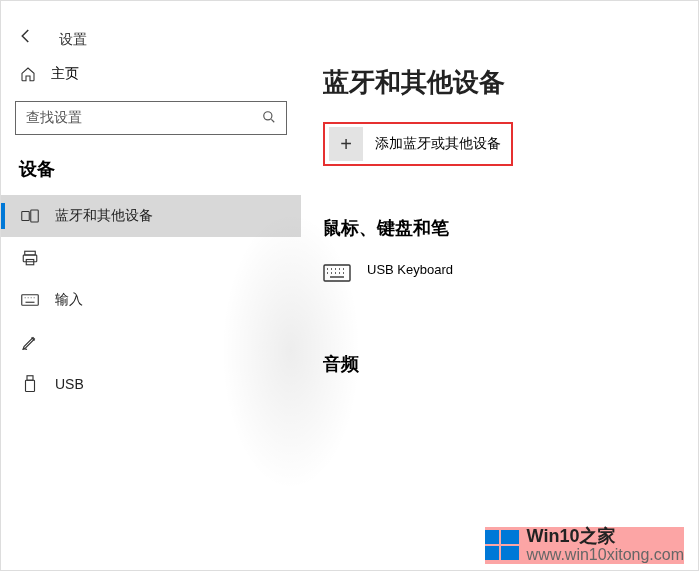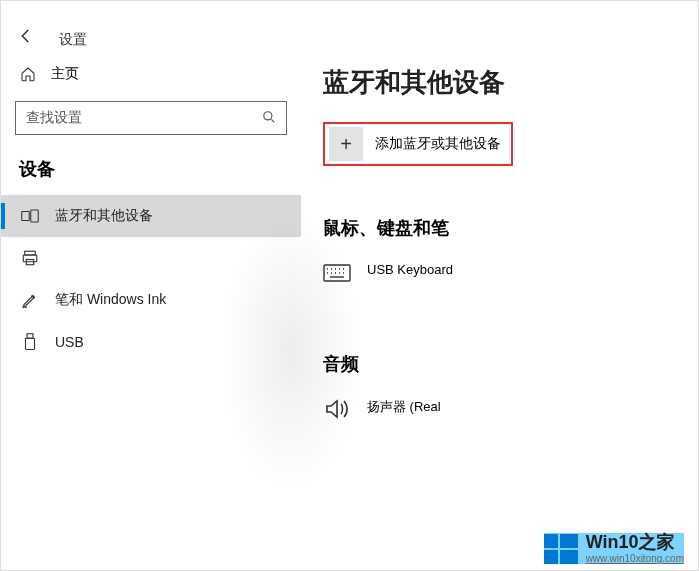--- a/index.html
+++ b/index.html
@@ -113,32 +113,32 @@
   }
   .device-icon { width: 28px; height: 22px; display:flex; align-items:center; justify-content:center;}
 
   .watermark {
     position: absolute;
     right: 14px;
     bottom: 6px;
     display: flex;
     align-items: center;
     gap: 8px;
-    background: #7dd3fc;
+    background: #fca5a5;
   }
   .watermark .winlogo {
     display: grid;
     grid-template-columns: 14px 18px;
     grid-template-rows: 14px 14px;
     gap: 2px;
   }
   .watermark .winlogo div { background: #0078d7; }
   .watermark .txt { display: flex; flex-direction: column; line-height: 1.1; }
   .watermark .big { font-size: 18px; font-weight: 600; color: #222; }
-  .watermark .small { font-size: 10px; color: #666; text-decoration: underline; }
+  .watermark .small { font-size: 16px; color: #666; }
 
   .shadow-blur {
     position: absolute;
     left: 220px;
     top: 210px;
     width: 140px;
     height: 280px;
     background: radial-gradient(ellipse at center, rgba(0,0,0,0.07), transparent 70%);
     pointer-events: none;
   }
@@ -192,30 +192,42 @@
       <span class="nav-icon">
         <svg width="18" height="18" viewBox="0 0 24 24" fill="none" stroke="#333" stroke-width="1.5">
             <rect x="5" y="3" width="14" height="5"></rect>
             <rect x="3" y="8" width="18" height="9" rx="1"></rect>
             <rect x="7" y="14" width="10" height="7"></rect>
           </svg>
       </span>
     </div>
 
 
+    <div class="nav-item">
+      <span class="nav-icon">
+        <svg width="18" height="14" viewBox="0 0 24 16" fill="none" stroke="#333" stroke-width="1.5">
+            <rect x="1" y="1" width="22" height="14" rx="1"></rect>
+            <line x1="5" y1="5" x2="6" y2="5"></line>
+            <line x1="9" y1="5" x2="10" y2="5"></line>
+            <line x1="13" y1="5" x2="14" y2="5"></line>
+            <line x1="17" y1="5" x2="18" y2="5"></line>
+            <line x1="6" y1="11" x2="18" y2="11"></line>
+          </svg>
+      </span>
+      <span>输入</span>
+    </div>
 
     <div class="nav-item">
       <span class="nav-icon">
         <svg width="18" height="18" viewBox="0 0 24 24" fill="none" stroke="#333" stroke-width="1.5">
             <path d="M3 21l3-1 12-12-2-2L4 18z"></path>
             <path d="M14 6l4 4"></path>
             <path d="M2 22c2-1 4-1 6 0"></path>
           </svg>
       </span>
-      <span>笔和 Windows Ink</span>
     </div>
 
 
     <div class="nav-item">
       <span class="nav-icon">
         <svg width="14" height="18" viewBox="0 0 18 24" fill="none" stroke="#333" stroke-width="1.5">
             <rect x="5" y="1" width="8" height="6"></rect>
             <rect x="3" y="7" width="12" height="15" rx="1"></rect>
           </svg>
       </span>
@@ -250,30 +262,20 @@
             <line x1="7" y1="13" x2="21" y2="13"></line>
           </svg>
       </span>
       <span>USB Keyboard</span>
     </div>
 
 
     <div class="sub-heading">音频</div>
 
 
-    <div class="device-row">
-      <span class="device-icon">
-        <svg width="24" height="22" viewBox="0 0 24 22" fill="none" stroke="#333" stroke-width="1.6">
-            <path d="M2 8v6h4l6 5V3L6 8z"></path>
-            <path d="M16 6c2 2 2 8 0 10"></path>
-            <path d="M19 3c4 4 4 12 0 16"></path>
-          </svg>
-      </span>
-      <span>扬声器 (Real</span>
-    </div>
   </div>
 </div>
 
 <div class="shadow-blur"></div>
 
 <div class="watermark">
   <div class="winlogo">
     <div></div>
       <div></div>
       <div></div>

